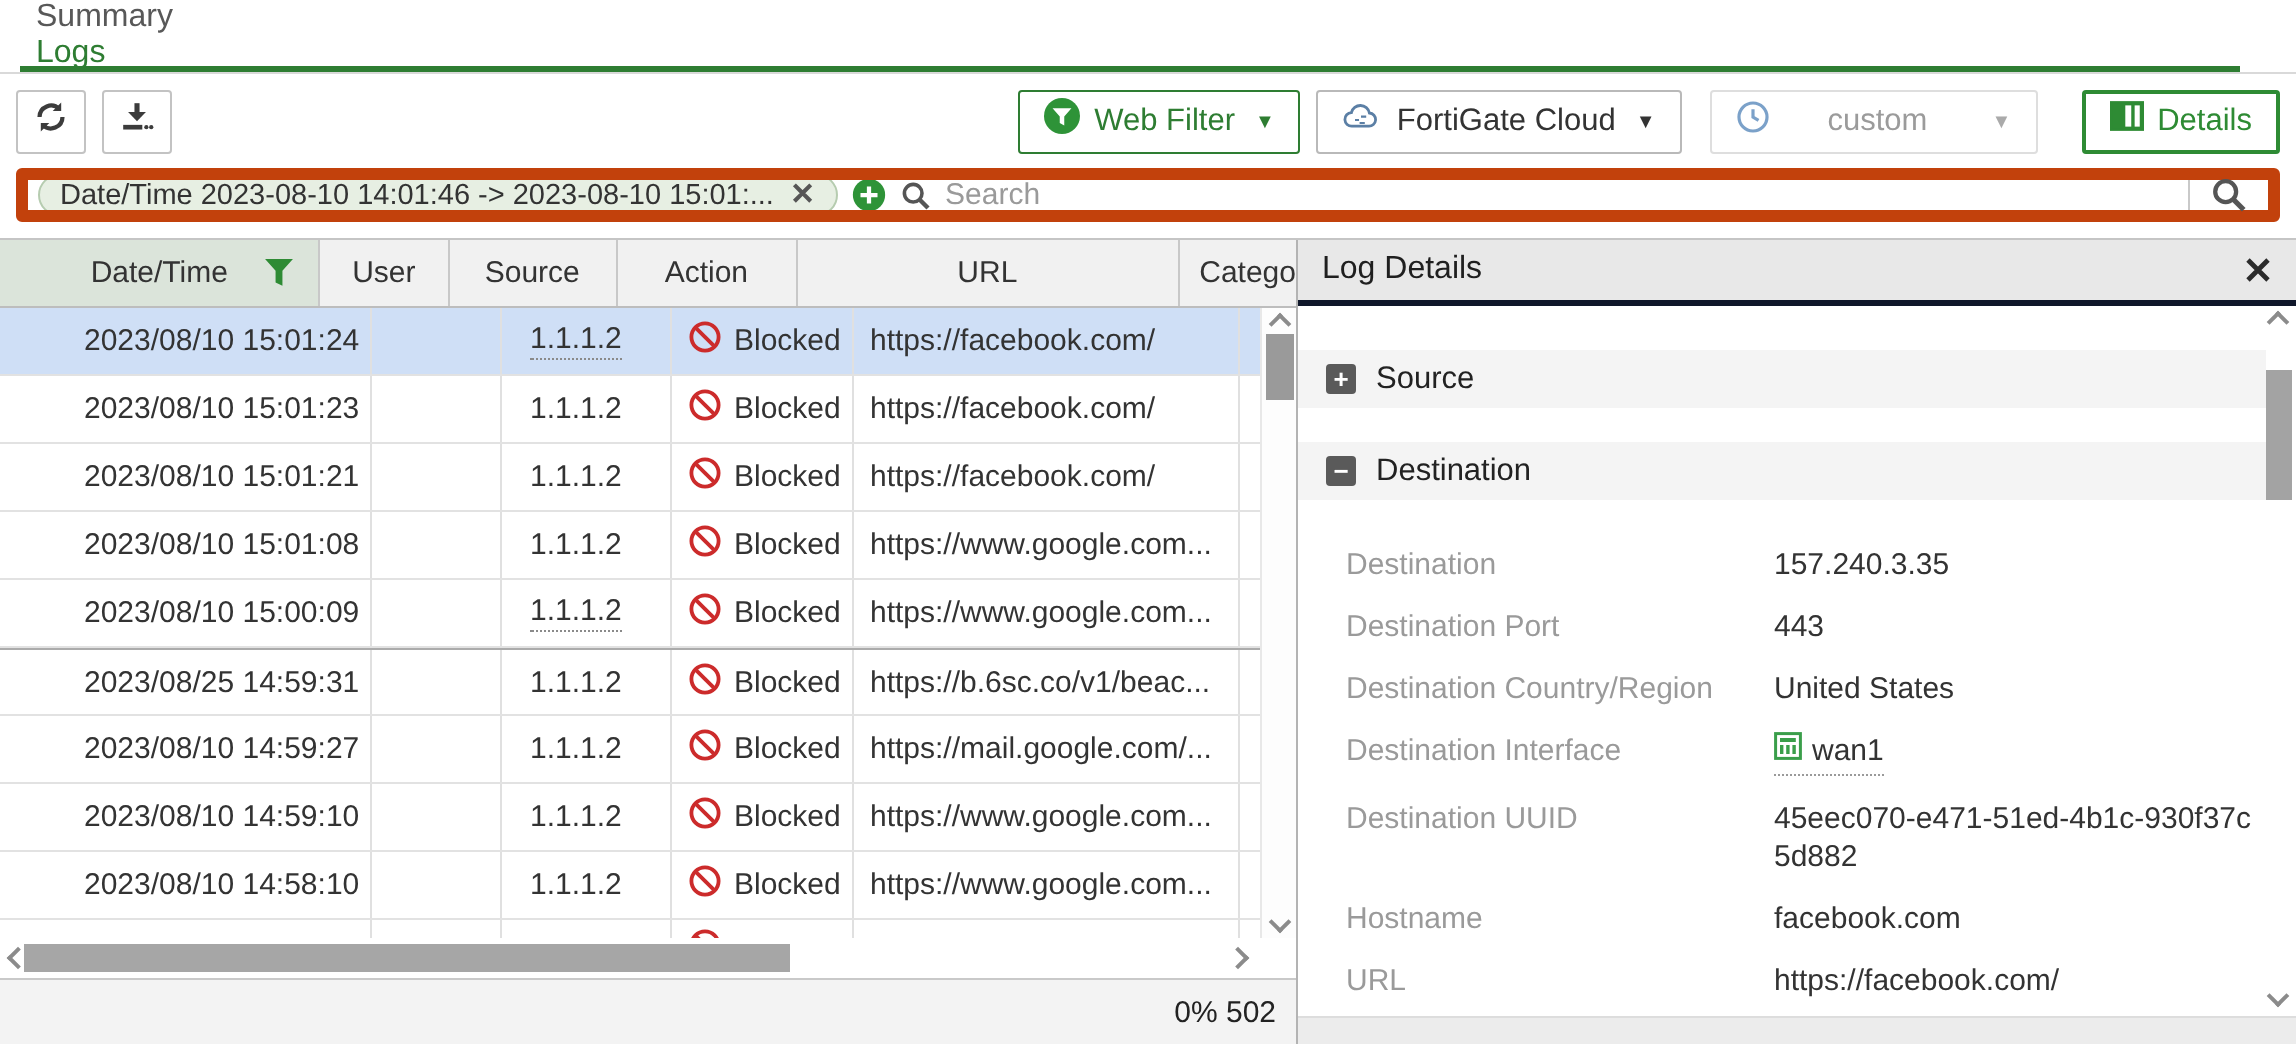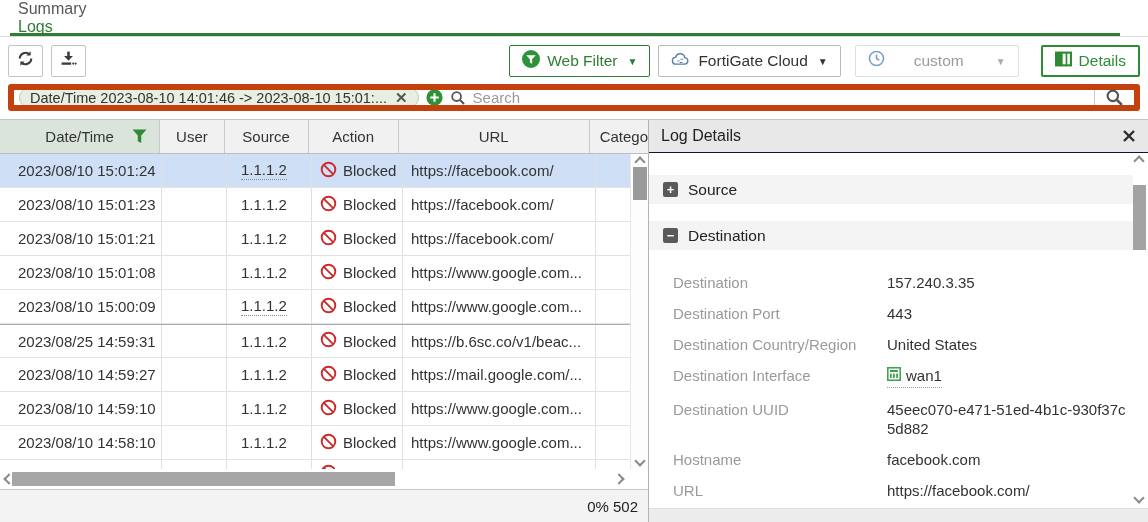--- a/index.html
+++ b/index.html
@@ -41,21 +41,21 @@
 
   
   .thead { height:34px; display:flex; background:#f1f1f1; border-bottom:1px solid #bdbdbd; font-size:15px; color:#333; flex:0 0 auto; }
   .th { display:flex; align-items:center; justify-content:center; border-right:1px solid #c8c8c8; position:relative; cursor:pointer; }
   .th-dt { width:162px; background:#dbe4da; }
   .th-dt .funnel { position:absolute; right:12px; top:9px; }
   .th-user { width:65px; } .th-src { width:85px; } .th-act { width:91px; } .th-url { width:193px; }
   .th-cat { flex:1; justify-content:flex-start; padding-left:10px; border-right:none; }
 
   .tbody { height:315px; overflow:hidden; position:relative; width:630px; flex:0 0 auto; }
-  .trow { height:34px; display:flex; border-bottom:1px solid #e2e2e2; background:#fff; font-size:15px; cursor:pointer; }
+  .trow { height:34px; display:flex; border-bottom:1px solid #e2e2e2; background:#fff; font-size:15px; cursor:pointer;padding-left:24px; }
   .trow.selected { background:#cfdff6; }
   .trow.page-break { border-top:1px solid #ababab; }
   .td { display:flex; align-items:center; border-right:1px solid #e0e0e0; overflow:hidden; white-space:nowrap; }
   .td-dt { width:162px; padding-left:18px; } .td-user { width:65px; }
   .td-src { width:85px; padding-left:14px; } .td-act { width:91px; padding-left:8px; gap:6px; }
   .td-url { width:193px; padding-left:8px; } .td-cat { flex:1; border-right:none; }
   .dotted { border-bottom:1px dotted #8a8a8a; padding-bottom:1px; }
   .partial .td { align-items:flex-start; padding-top:4px; }
 
   
@@ -66,21 +66,21 @@
   .chev-dn { transform:rotate(45deg); bottom:4px; }
   .chev-l { transform:rotate(135deg); top:6px; left:5px; }
   .chev-r { transform:rotate(-45deg); top:6px; right:7px; left:auto; }
 
   
   .hscroll { height:20px; position:relative; background:#fff; flex:0 0 auto; }
   .hthumb { position:absolute; left:12px; top:3px; width:383px; height:14px; background:#a6a6a6; }
   .statusbar { flex:1; background:#f3f3f3; border-top:1px solid #c9c9c9; display:flex; align-items:center; justify-content:flex-end; padding-right:10px; font-size:15px; color:#222; }
 
   
-  .dheader { height:33px; background:#e8e8e8; border-bottom:1px solid #0f172a; display:flex; align-items:center; padding:0 12px; font-size:16px; color:#1f1f1f; }
+  .dheader { height:33px; background:#e8e8e8; border-bottom:3px solid #0f172a; display:flex; align-items:center; padding:0 12px; font-size:16px; color:#1f1f1f; }
   .dclose { margin-left:auto; cursor:pointer; display:flex; }
   .dbody { position:absolute; top:33px; left:0; right:0; bottom:0; background:#fff; }
   .section { position:absolute; left:0; width:calc(100% - 15px); height:29px; background:#f4f4f4; display:flex; align-items:center; gap:10px; padding-left:14px; font-size:15.5px; color:#222; cursor:pointer; }
   .sec-source { top:22px; }
   .sec-dest { top:68px; }
   .sq { width:15px; height:15px; background:#5a5a5a; border-radius:2px; color:#fff; display:flex; align-items:center; justify-content:center; font-size:13px; font-weight:bold; line-height:1; }
   .fields { position:absolute; top:120px; left:24px; right:22px; }
   .frow { display:flex; margin-bottom:12px; }
   .flabel { width:214px; flex:0 0 auto; color:#9a9a9a; font-size:15px; line-height:19px; }
   .fvalue { flex:1; color:#333; font-size:15px; line-height:19px; word-break:break-all; }

